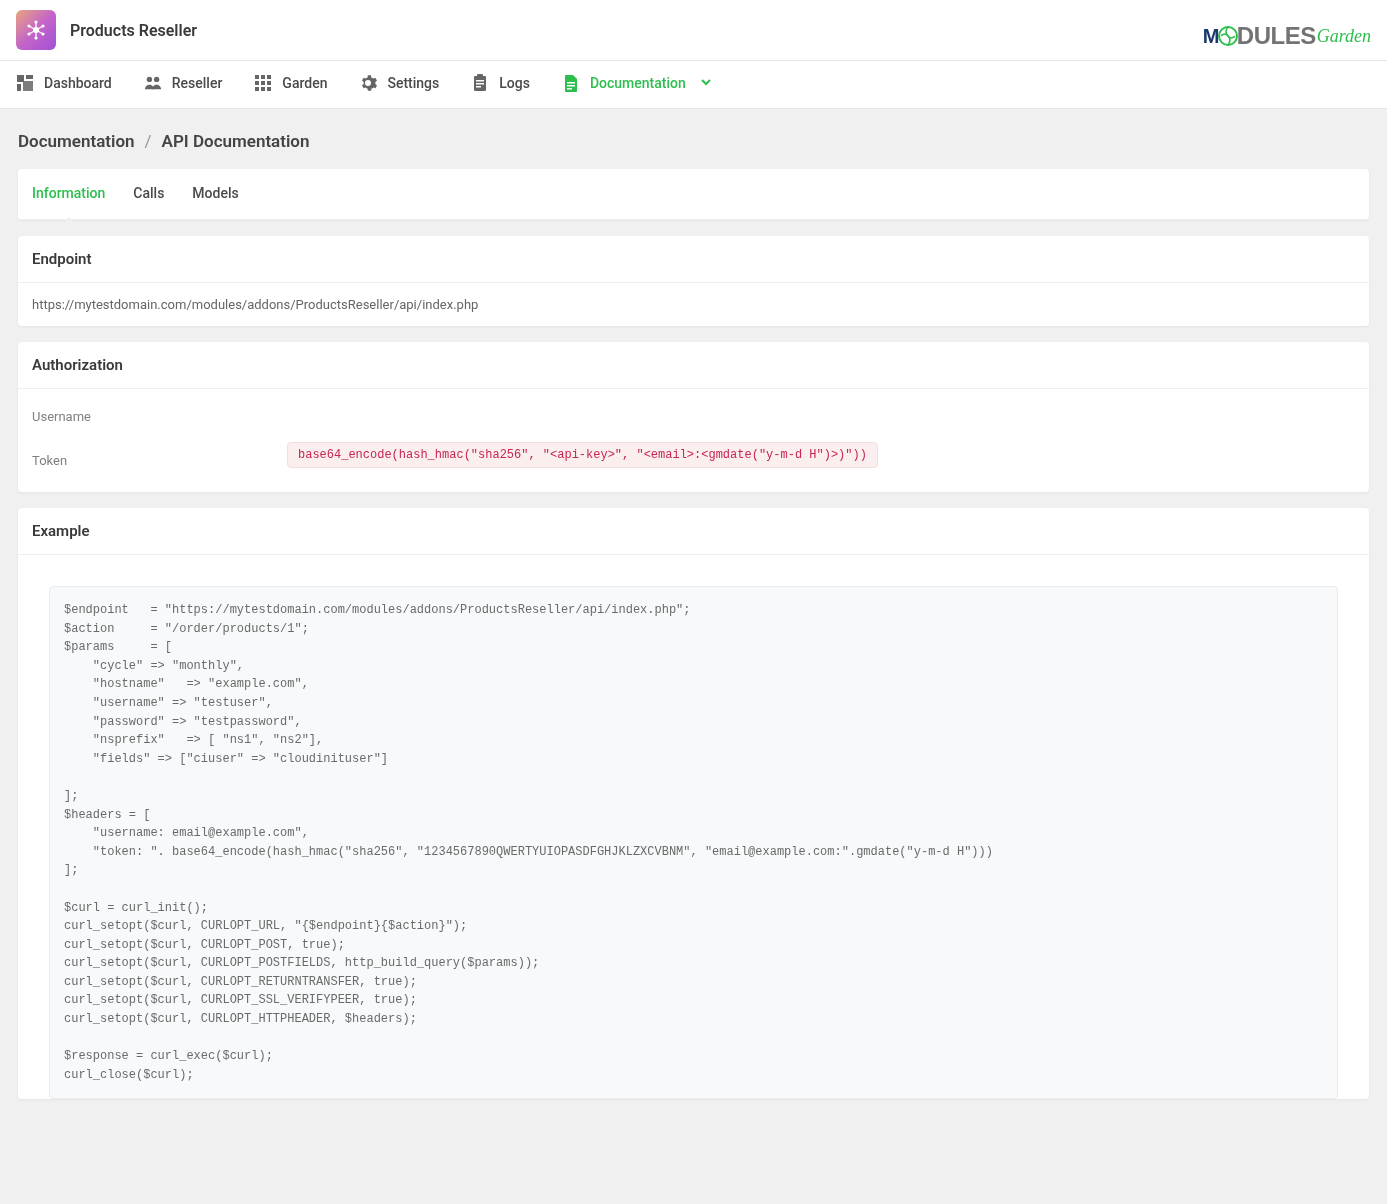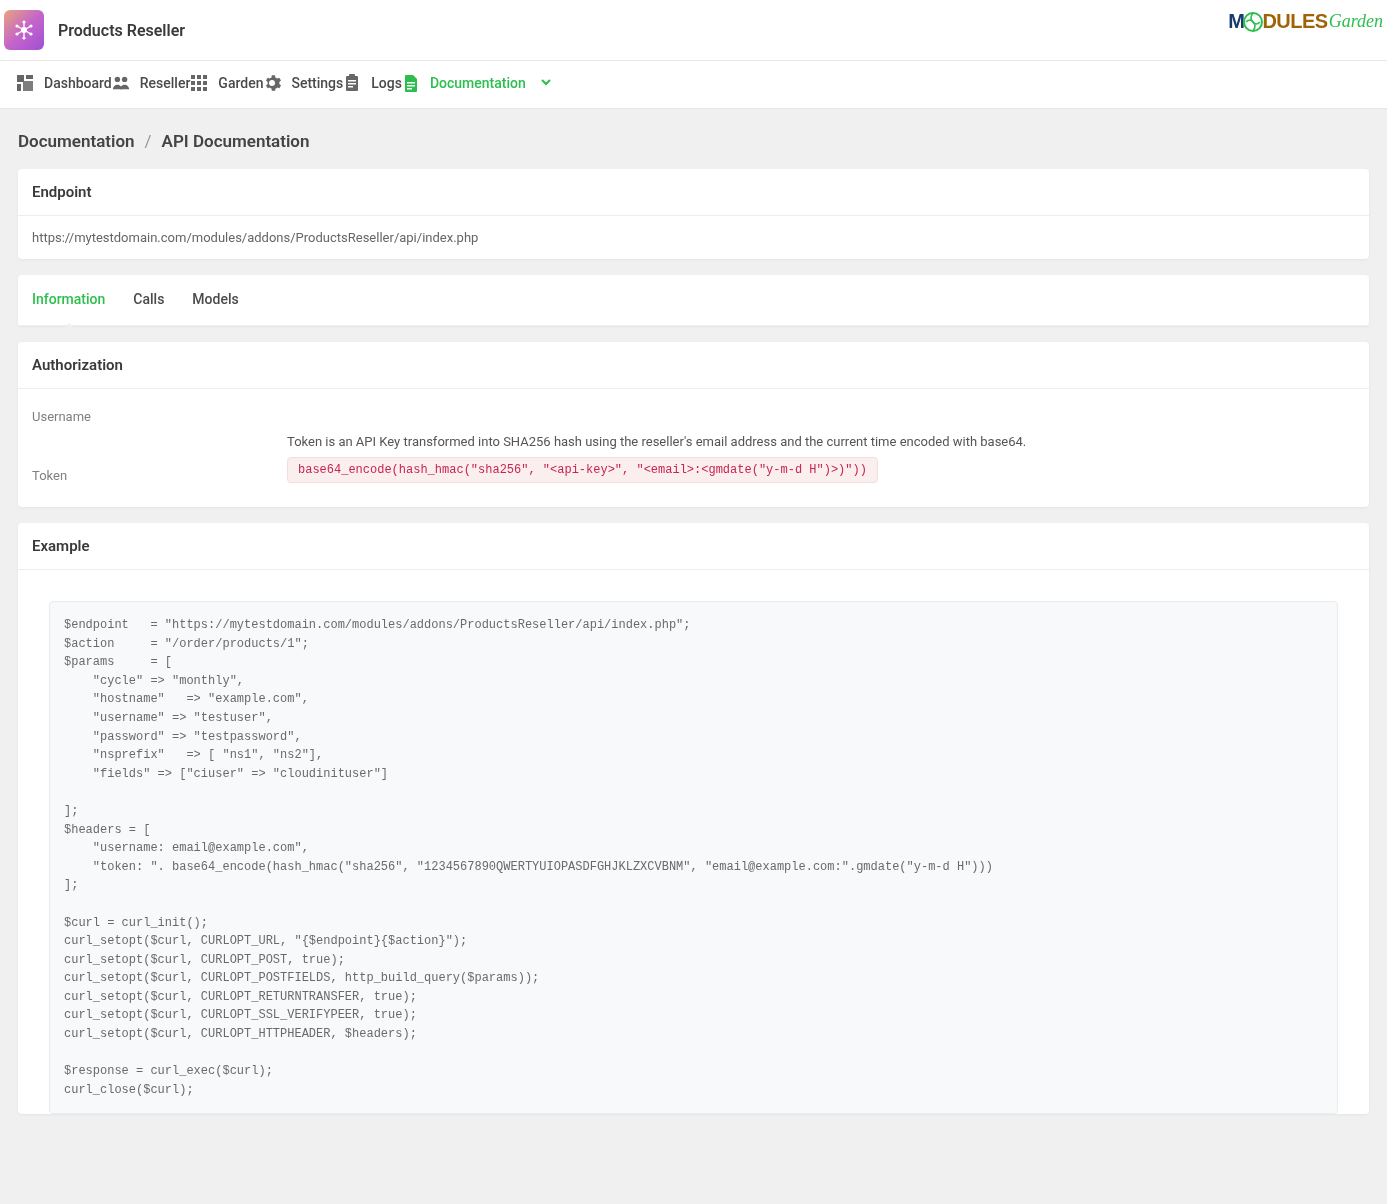--- a/index.html
+++ b/index.html
@@ -6,40 +6,41 @@
   body {
     font-family: -apple-system, BlinkMacSystemFont, "Segoe UI", Roboto, "Helvetica Neue", Arial, sans-serif;
     background: #f0f0f0;
     color: #4a4a4a;
     font-size: 14px;
   }
   
   .topbar {
     background: #fff;
     display: flex;
-    align-items: flex-start;
+    align-items: flex-end;
     justify-content: space-between;
-    padding: 10px 4px;
+    padding: 10px 16px;
     border-bottom: 1px solid #e6e6e6;
   }
   .topbar-left { display: flex; align-items: center; gap: 14px; }
   .app-logo {
     width: 40px; height: 40px;
     background: linear-gradient(135deg, #e8a57c 0%, #c565c9 50%, #a04fd5 100%);
     border-radius: 6px;
     display: flex; align-items: center; justify-content: center;
   }
   .app-title { font-size: 16px; font-weight: 600; color: #3a3a3a; }
   .brand-logo { display:flex; align-items:center; font-family: Arial, sans-serif; }
 
   
   .mainnav {
     background: #fff;
     display: flex;
     align-items: center;
+    gap: 32px;
     padding: 0 16px;
     border-bottom: 1px solid #e6e6e6;
     height: 48px;
   }
   .nav-item {
     display: flex; align-items: center; gap: 10px;
     color: #4a4a4a; font-size: 14px; font-weight: 500;
     cursor: pointer; height: 100%;
     border-bottom: 3px solid transparent;
   }
@@ -151,21 +152,21 @@
     </div>
     <div class="app-title">Products Reseller</div>
   </div>
   <div class="brand-logo">
     <span style="font-size:20px;font-weight:800;color:#1a3a6e;letter-spacing:-0.5px">M</span>
     <svg width="20" height="20" viewBox="0 0 20 20" style="margin:0 -1px">
       <circle cx="10" cy="10" r="9" fill="none" stroke="#2cbf4e" stroke-width="2"></circle>
       <path d="M3 10 Q 7 6 10 10 Q 13 14 17 10" fill="none" stroke="#2cbf4e" stroke-width="1.6"></path>
       <path d="M10 1 Q 6 6 10 10 Q 14 14 10 19" fill="none" stroke="#2cbf4e" stroke-width="1.6"></path>
     </svg>
-    <span style="font-size:20px;font-weight:800;color:#a16207;letter-spacing:-0.5px">DULES</span>
+    <span style="font-size:24px;font-weight:800;color:#737373;letter-spacing:-0.5px">DULES</span>
     <span style="font-size:18px;font-style:italic;color:#2cbf4e;margin-left:1px;font-family:'Brush Script MT',cursive">Garden</span>
   </div>
 </div>
 
 <div class="mainnav">
   <div class="nav-item">
     <span class="nav-icon">
       <svg width="18" height="18" viewBox="0 0 18 18">
           <rect x="1" y="1" width="7" height="7" fill="#666"></rect>
           <rect x="10" y="1" width="7" height="4" fill="#666"></rect>
@@ -241,43 +242,42 @@
 </div>
 
 <div class="page">
 
   <div class="breadcrumb">
     <span>Documentation</span>
     <span class="sep">/</span>
     <span class="crumb-last">API Documentation</span>
   </div>
 
-  <div class="card">
-    <div class="card-header">Endpoint</div>
-    <div class="card-body">https://mytestdomain.com/modules/addons/ProductsReseller/api/index.php</div>
-  </div>
-
   <div class="card tabs-card">
     <div class="tabs">
       <div class="tab active"><span>Information</span></div>
       <div class="tab"><span>Calls</span></div>
       <div class="tab"><span>Models</span></div>
     </div>
+  </div>
+
+  <div class="card">
+    <div class="card-header">Endpoint</div>
+    <div class="card-body">https://mytestdomain.com/modules/addons/ProductsReseller/api/index.php</div>
   </div>
 
   <div class="card">
     <div class="card-header">Authorization</div>
     <div class="card-body">
       <div class="auth-row">
         <div class="auth-label">Username</div>
       </div>
       <div class="auth-row" style="align-items:flex-end">
         <div class="auth-label">Token</div>
         <div class="auth-value">
-          <div>Token is an API Key transformed into SHA256 hash using the reseller's email address and the current time encoded with base64.</div>
           <div class="code-inline">base64_encode(hash_hmac("sha256", "&lt;api-key&gt;", "&lt;email&gt;:&lt;gmdate("y-m-d H")&gt;)"))</div>
         </div>
       </div>
     </div>
   </div>
 
   <div class="card">
     <div class="card-header">Example</div>
     <pre class="code-block">$endpoint   = "https://mytestdomain.com/modules/addons/ProductsReseller/api/index.php";
 $action     = "/order/products/1";

